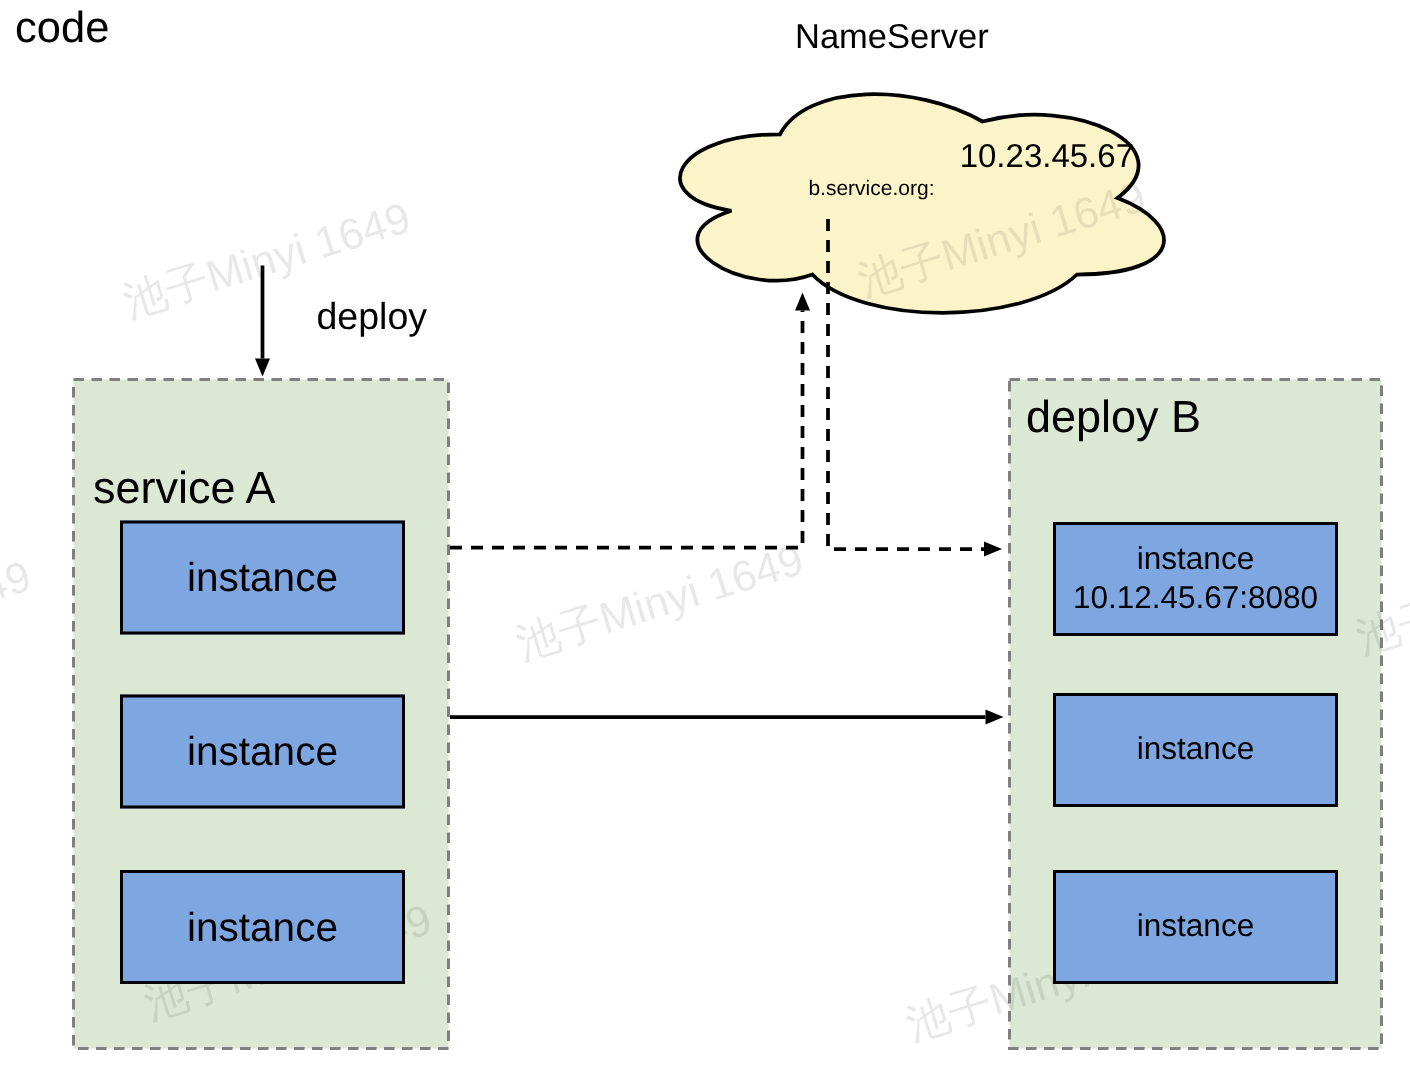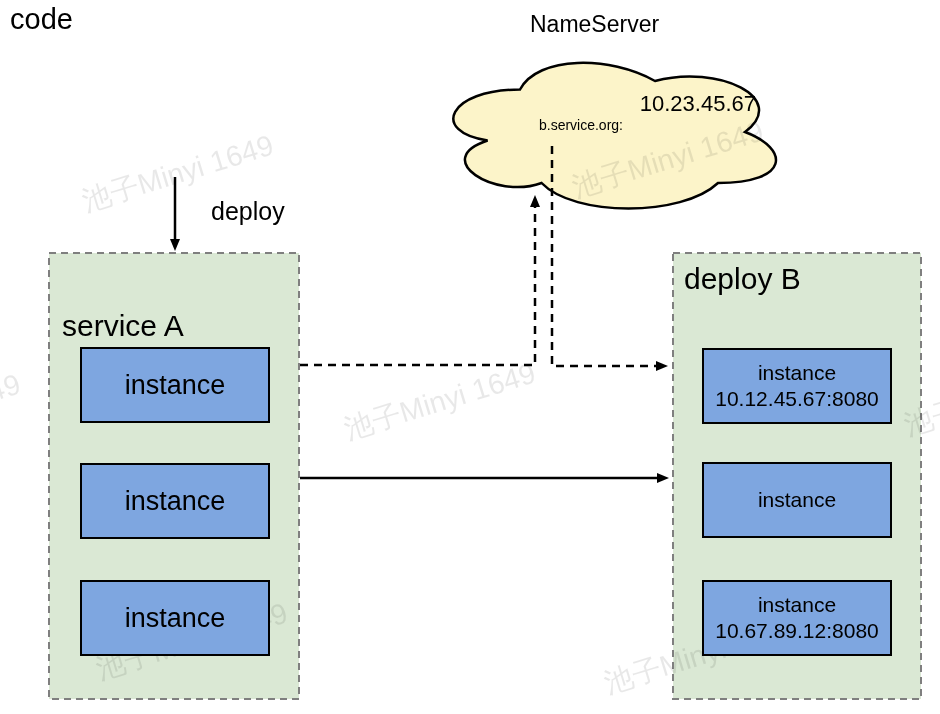--- a/index.html
+++ b/index.html
@@ -178,21 +178,20 @@
 
   <div class="inst inst-b b1">
     <span>instance</span>
     <span>10.12.45.67:8080</span>
   </div>
   <div class="inst inst-b b2">
     <span>instance</span>
   </div>
   <div class="inst inst-b b3">
     <span>instance</span>
-    <span>10.67.89.12:8080</span>
   </div>
 
   <div class="code-title">code</div>
   <div class="ns-title">NameServer</div>
   <div class="svc-title svc-a-title">service A</div>
   <div class="svc-title svc-b-title">deploy B</div>
   <div class="deploy-label">deploy</div>
 
   <div class="cloud-key">b.service.org:</div>
   <div class="cloud-ips">

